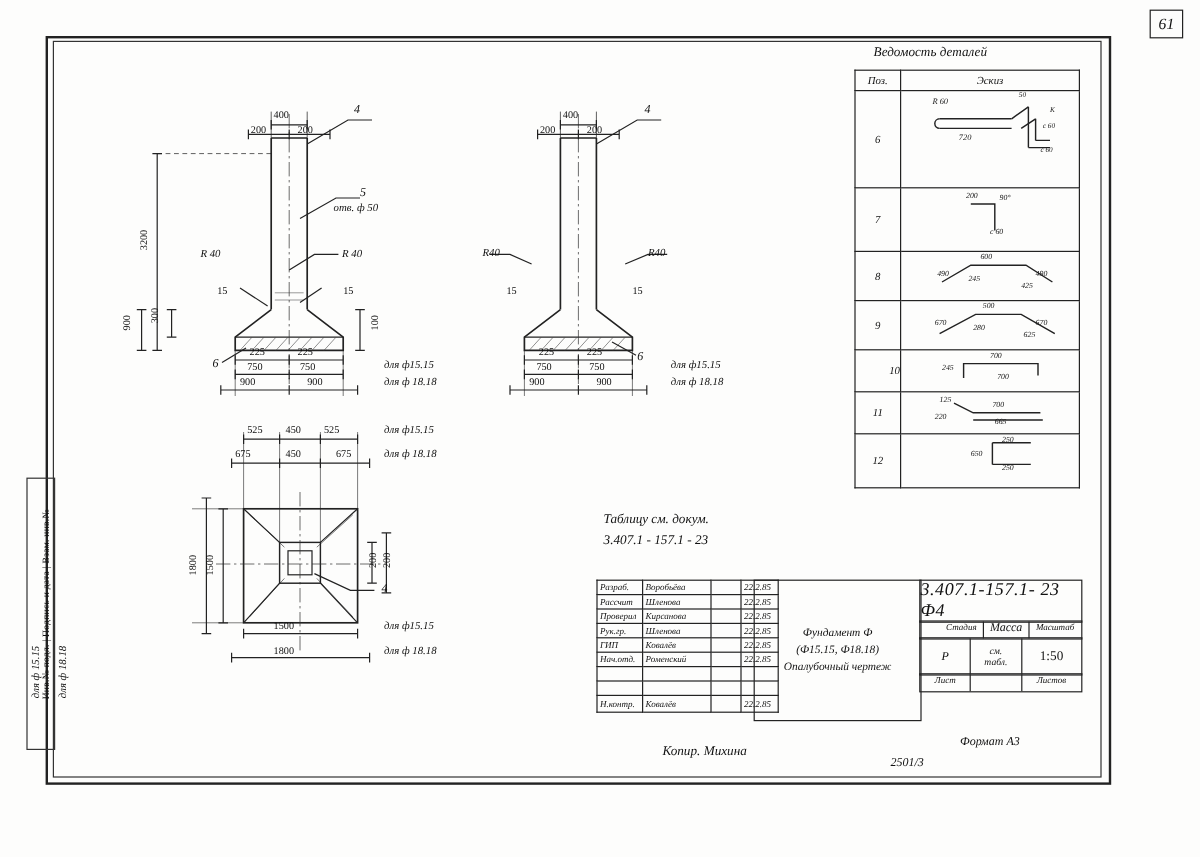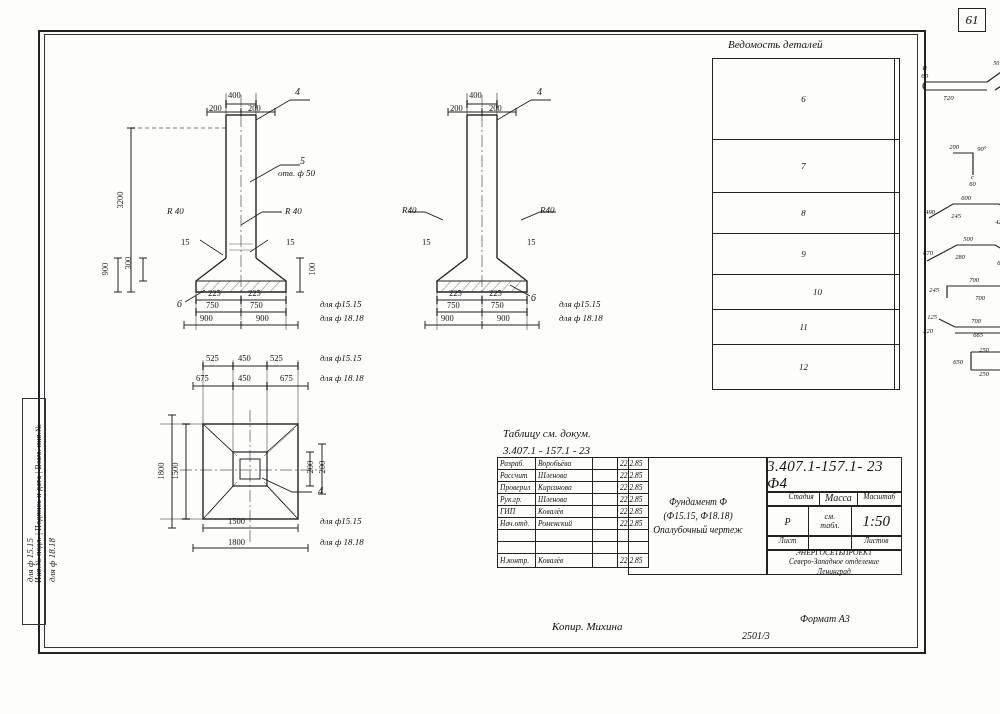--- a/index.html
+++ b/index.html
@@ -15,21 +15,21 @@
       font-size:8px;text-align:center;letter-spacing:.2px;}
   .lbl{position:absolute;font-size:9px;white-space:nowrap;font-style:italic;}
   .lblb{position:absolute;font-size:10px;white-space:nowrap;font-style:italic;}
   .dim{position:absolute;font-size:8.5px;white-space:nowrap;}
   svg{position:absolute;left:0;top:0;width:1000px;height:714px;pointer-events:none;}
   
   .ved{position:absolute;left:712px;top:58px;width:188px;border:1px solid #222;border-collapse:collapse;}
   .ved td{border:1px solid #222;font-size:9px;text-align:center;font-style:italic;padding:0;}
   .vedtitle{position:absolute;left:728px;top:38px;font-size:11px;font-style:italic;}
   
-  .stamp{position:absolute;left:497px;top:457px;width:403px;height:150px;}
+  .stamp{position:absolute;left:497px;top:483px;width:403px;height:150px;}
   .stamp table{border-collapse:collapse;}
   .stamp td{border:1px solid #222;font-size:7.5px;font-style:italic;padding:0 2px;height:11px;}
   .code{font-size:15px;font-style:italic;letter-spacing:.5px;}
   .kopir{position:absolute;left:552px;top:620px;font-size:11px;font-style:italic;}
   .num2501{position:absolute;left:742px;top:630px;font-size:10px;font-style:italic;}
   .format{position:absolute;left:800px;top:613px;font-size:10px;font-style:italic;}
   .tabnote{position:absolute;left:503px;top:425px;font-size:11px;font-style:italic;line-height:1.5;}
 </style>
 </head>
 <body>
@@ -202,20 +202,24 @@
   <div class="lblb" style="left:318px;top:485px;">4</div>
   <div class="dim" style="left:228px;top:516px;">1500</div>
   <div class="dim" style="left:228px;top:537px;">1800</div>
   <div class="lbl" style="left:320px;top:516px;">для ф15.15</div>
   <div class="lbl" style="left:320px;top:537px;">для ф 18.18</div>
   <div class="lbl" style="left:8px;top:555px;transform:rotate(-90deg);">для ф 15.15</div>
   <div class="lbl" style="left:30px;top:555px;transform:rotate(-90deg);">для ф 18.18</div>
 
   <table class="ved">
     <tbody>
+        <tr>
+      <td style="width:26px;height:16px;">Поз.</td>
+      <td style="height:16px;">Эскиз</td>
+    </tr>
     <tr>
       <td style="height:80px;">6</td>
       <td>
         <div style="position:relative;height:78px;">
           <svg style="position:absolute;left:0;top:0;width:160px;height:78px;">
             <g stroke="#222" fill="none" stroke-width="1.2">
               <path d="M32 22 L92 22 M32 30 L92 30"></path>
               <path d="M32 22 A4 4 0 0 0 32 30"></path>
               <path d="M92 22 L106 12 M100 30 L112 22"></path>
               <path d="M106 12 L106 46 M112 22 L112 40"></path>
@@ -402,31 +406,26 @@
 
     <div style="position:absolute;left:269px;top:34px;width:134px;height:14px;border:1px solid #222;display:flex;">
       <div style="flex:1;border-right:1px solid #222;font-size:7.5px;font-style:italic;text-align:center;margin-left:16px;">Стадия</div>
       <div style="flex:1;border-right:1px solid #222;font-size:10px;font-style:italic;text-align:center;">Масса</div>
       <div style="flex:1.2;font-size:7.5px;font-style:italic;text-align:center;">Масштаб</div>
     </div>
     <div style="position:absolute;left:269px;top:48px;width:134px;height:30px;border:1px solid #222;display:flex;">
       <div style="flex:1;border-right:1px solid #222;font-size:10px;font-style:italic;text-align:center;display:flex;align-items:center;justify-content:center;">Р</div>
       <div style="flex:1;border-right:1px solid #222;font-size:8px;font-style:italic;text-align:center;white-space:pre-line;display:flex;align-items:center;justify-content:center;">см.
 табл.</div>
-      <div style="flex:1.2;font-size:15px;font-style:italic;text-align:center;display:flex;align-items:center;justify-content:center;">1:50</div>
+      <div style="flex:1.2;font-size:11px;text-align:center;display:flex;align-items:center;justify-content:center;">1:50</div>
     </div>
     <div style="position:absolute;left:269px;top:78px;width:134px;height:14px;border:1px solid #222;display:flex;">
       <div style="flex:1;border-right:1px solid #222;font-size:7.5px;font-style:italic;text-align:center;">Лист</div>
       <div style="flex:1;border-right:1px solid #222;font-size:7.5px;font-style:italic;text-align:center;"></div>
       <div style="flex:1.2;font-size:7.5px;font-style:italic;text-align:center;">Листов</div>
     </div>
-    <div style="position:absolute;left:269px;top:92px;width:134px;height:24px;border:1px solid #222;
-                font-size:7.5px;font-style:italic;text-align:center;line-height:1.25;white-space:pre-line;
-                display:flex;align-items:center;justify-content:center;">ЭНЕРГОСЕТЬПРОЕКТ
-Северо-Западное отделение
-Ленинград</div>
   </div>
 
   <div class="kopir">Копир. Михина</div>
   <div class="num2501">2501/3</div>
   <div class="format">Формат А3</div>
 
 </div>
 
 </body></html>

